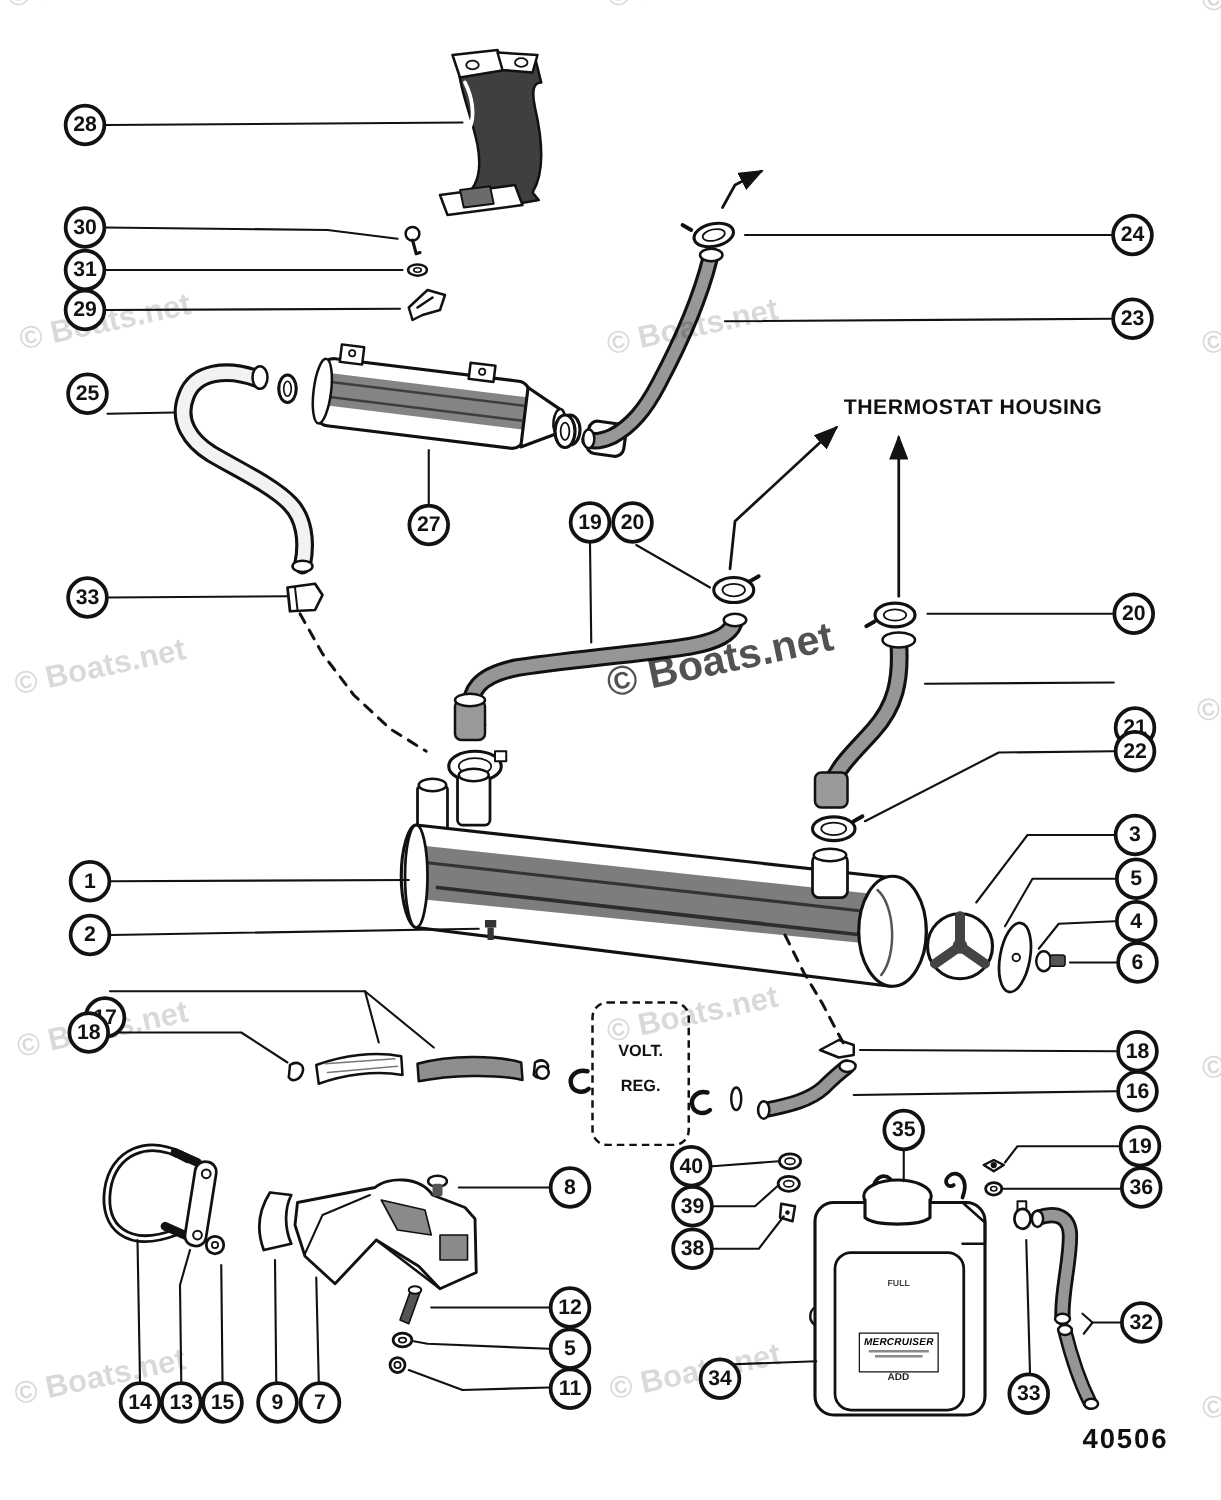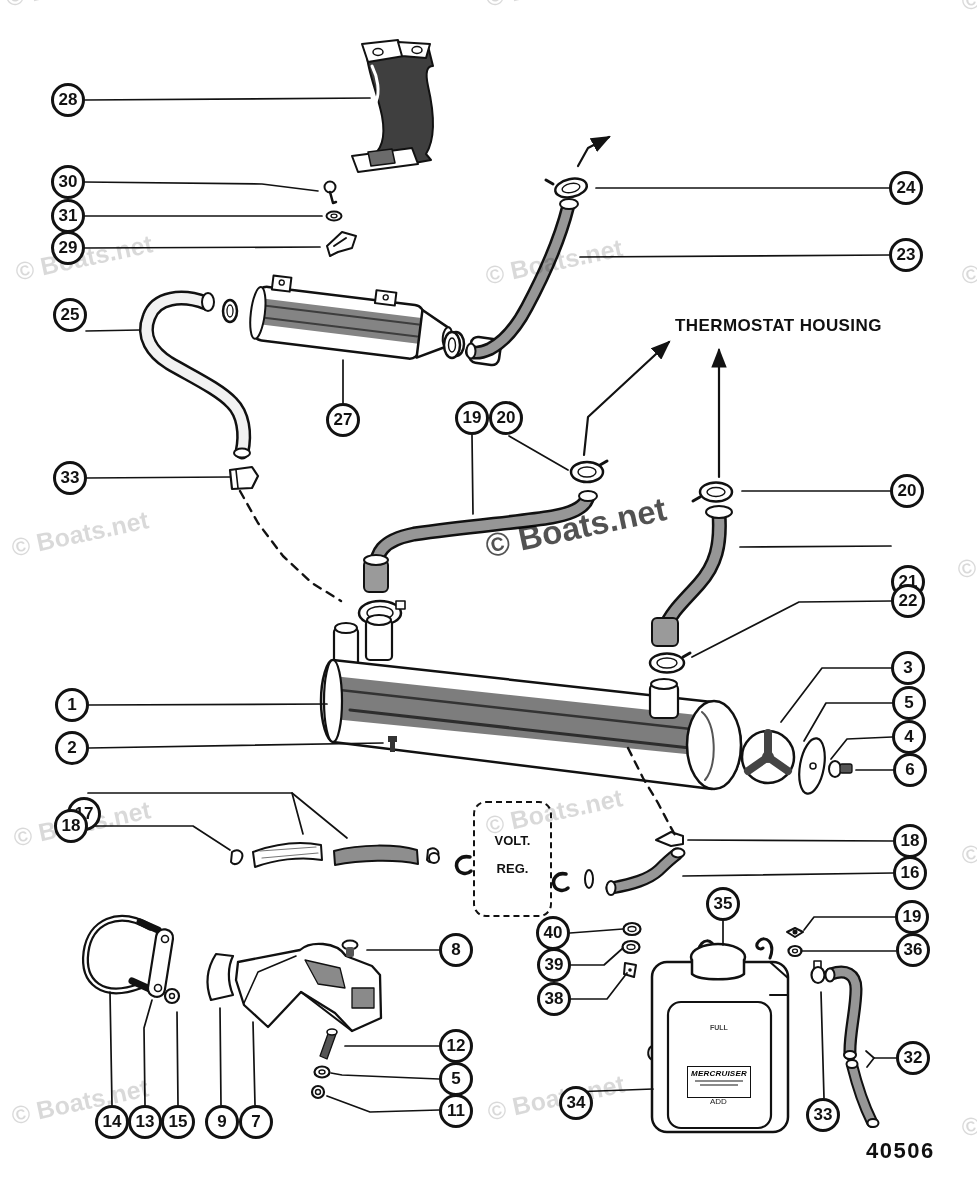--- a/index.html
+++ b/index.html
@@ -18,21 +18,21 @@
   .fig{font-size:22px;letter-spacing:1.5px;}
   .voltreg{position:absolute;left:473px;top:801px;width:79px;height:116px;box-sizing:border-box;
            border:2.5px dashed #111;border-radius:13px;text-align:center;font-weight:bold;
            font-size:13px;color:#111;z-index:3;background:transparent;}
   .voltreg .l1{margin-top:30px;}
   .voltreg .l2{margin-top:13px;}
   .tanklabel{position:absolute;left:687px;top:1066px;width:64px;height:32px;box-sizing:border-box;
              border:1.5px solid #111;background:#fff;text-align:center;z-index:4;}
   .brand{font-size:8px;font-weight:bold;font-style:italic;margin-top:2px;letter-spacing:0.2px;color:#000;}
   .sq{height:2px;background:#8a8a8a;margin:2px 7px;}
-  .addmark{position:absolute;left:710px;top:1097px;font-size:8px;font-weight:normal;color:#222;z-index:4;text-align:right;}
+  .addmark{position:absolute;left:710px;top:1097px;font-size:8px;font-weight:bold;color:#222;z-index:4;text-align:right;}
   .fullmark{position:absolute;left:710px;top:1024px;font-size:7px;font-weight:bold;color:#444;z-index:4;}
 </style>
 </head>
 <body>
 
 <div class="shot">
 
   <svg class="artlayer" viewBox="0 0 977 1200" fill="none" stroke-linecap="round" stroke-linejoin="round">
     <defs>
       <marker id="ah" markerWidth="9" markerHeight="7" refX="8" refY="3.5" orient="auto">

